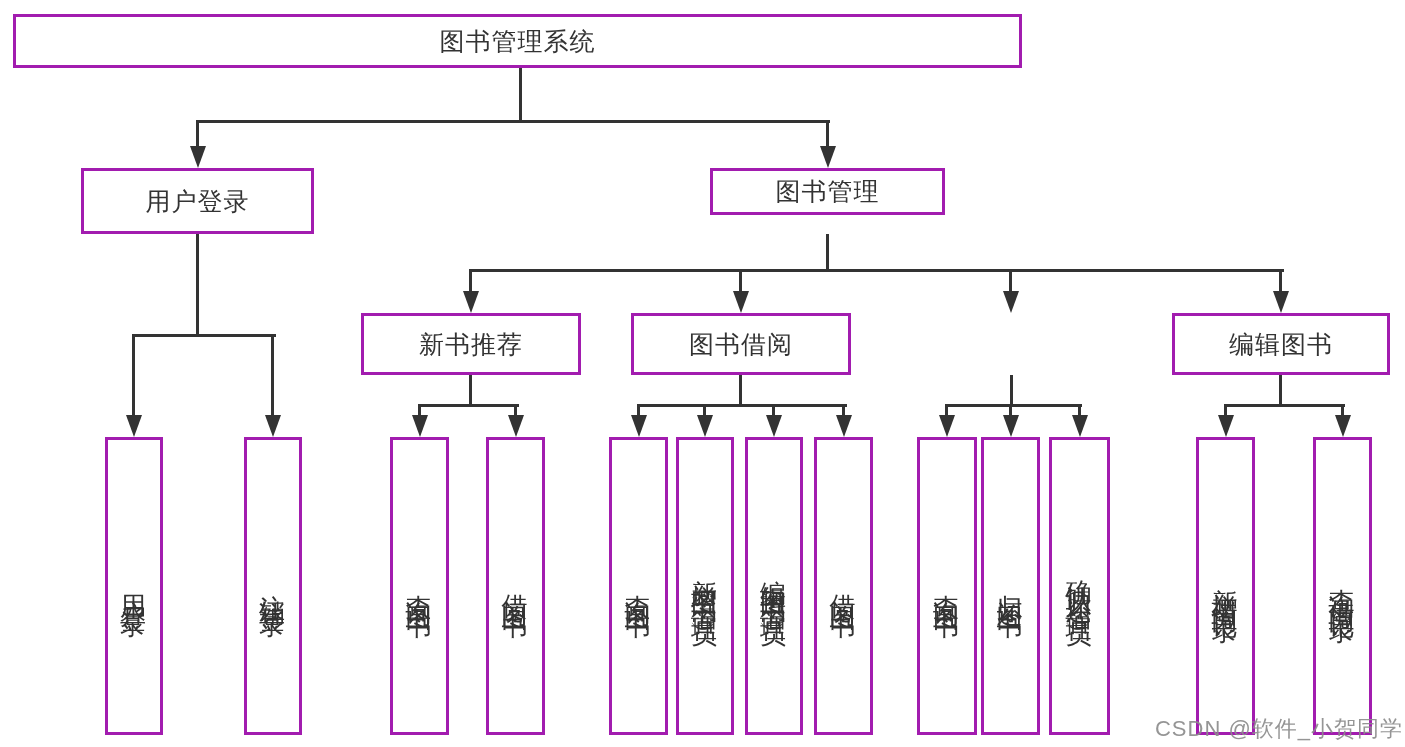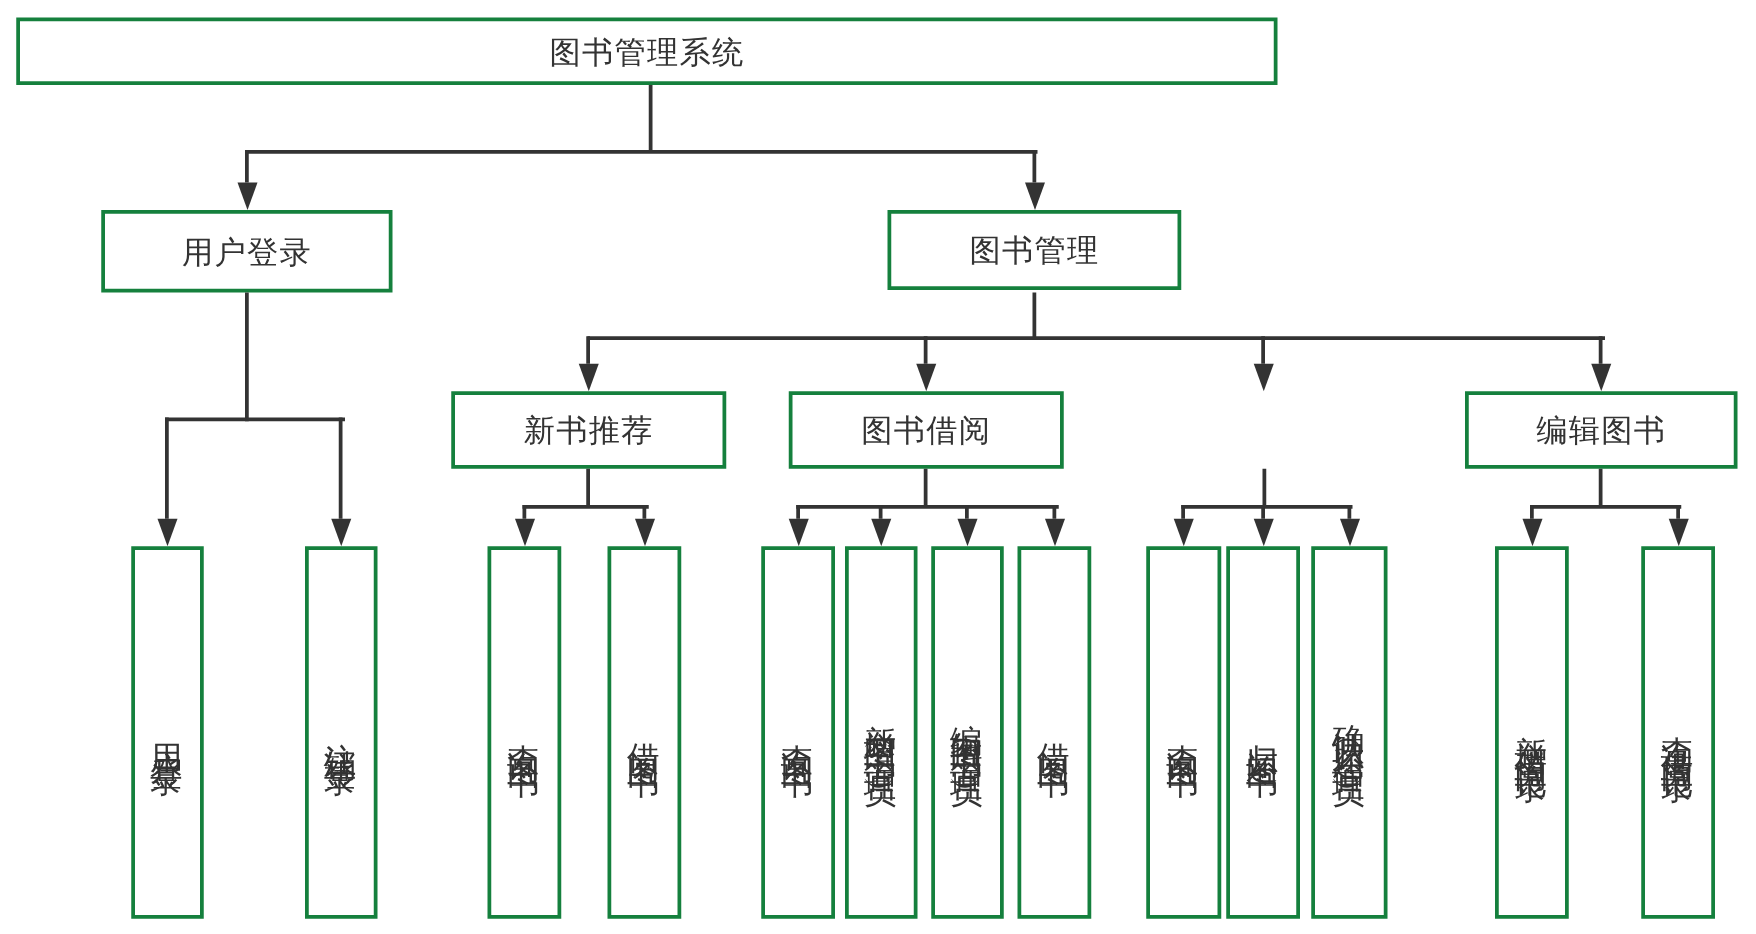--- a/index.html
+++ b/index.html
@@ -2,21 +2,21 @@
 <html><head>
 <meta charset="utf-8">
 <style>
   html,body{margin:0;padding:0;background:#ffffff;}
   #canvas{
     position:relative;width:1405px;height:747px;background:#ffffff;overflow:hidden;
     font-family:"Liberation Sans","DejaVu Sans",sans-serif;color:#333333;
   }
   .node{
     position:absolute;box-sizing:border-box;background:#ffffff;
-    border:3px solid #15803d;display:flex;align-items:center;justify-content:center;
+    border:3px solid #a21caf;display:flex;align-items:center;justify-content:center;
     font-size:25px;letter-spacing:1px;color:#333333;white-space:nowrap;
   }
   .leaf{
     writing-mode:vertical-rl;text-orientation:mixed;
     font-size:26px;letter-spacing:6px;white-space:normal;
   }
   .v{position:absolute;width:3px;background:#333333;}
   .h{position:absolute;height:3px;background:#333333;}
   .a{
     position:absolute;width:0;height:0;
@@ -36,21 +36,21 @@
   <div class="node" style="left:13px;top:14px;width:1009px;height:54px;">图书管理系统</div>
 
   <div class="v" style="left:519px;top:68px;height:54px;"></div>
   <div class="h" style="left:196px;top:120px;width:634px;"></div>
   <div class="v" style="left:196px;top:120px;height:26px;"></div>
   <div class="a" style="left:190px;top:146px;"></div>
   <div class="v" style="left:826px;top:120px;height:26px;"></div>
   <div class="a" style="left:820px;top:146px;"></div>
 
   <div class="node" style="left:81px;top:168px;width:233px;height:66px;">用户登录</div>
-  <div class="node" style="left:710px;top:168px;width:235px;height:64px;">图书管理</div>
+  <div class="node" style="left:710px;top:168px;width:235px;height:47px;">图书管理</div>
 
   <div class="v" style="left:196px;top:234px;height:103px;"></div>
   <div class="h" style="left:132px;top:334px;width:144px;"></div>
   <div class="v" style="left:132px;top:334px;height:81px;"></div>
   <div class="a" style="left:126px;top:415px;"></div>
   <div class="v" style="left:271px;top:334px;height:81px;"></div>
   <div class="a" style="left:265px;top:415px;"></div>
 
   <div class="v" style="left:826px;top:234px;height:38px;"></div>
   <div class="h" style="left:470px;top:269px;width:814px;"></div>
@@ -112,14 +112,15 @@
   <div class="node leaf" style="left:745px;top:437px;width:58px;height:298px;">编辑图书（管理员）</div>
   <div class="node leaf" style="left:814px;top:437px;width:59px;height:298px;">借阅图书</div>
 
   <div class="node leaf" style="left:917px;top:437px;width:60px;height:298px;">查询图书</div>
   <div class="node leaf" style="left:981px;top:437px;width:59px;height:298px;">归还图书</div>
   <div class="node leaf" style="left:1049px;top:437px;width:61px;height:298px;">确认归还（管理员）</div>
 
   <div class="node leaf" style="left:1196px;top:437px;width:59px;height:298px;">新增借阅记录</div>
   <div class="node leaf" style="left:1313px;top:437px;width:59px;height:298px;">查询借阅记录</div>
 
+  <div id="watermark">CSDN @软件_小贺同学</div>
 
 </div>
 
 </body></html>

